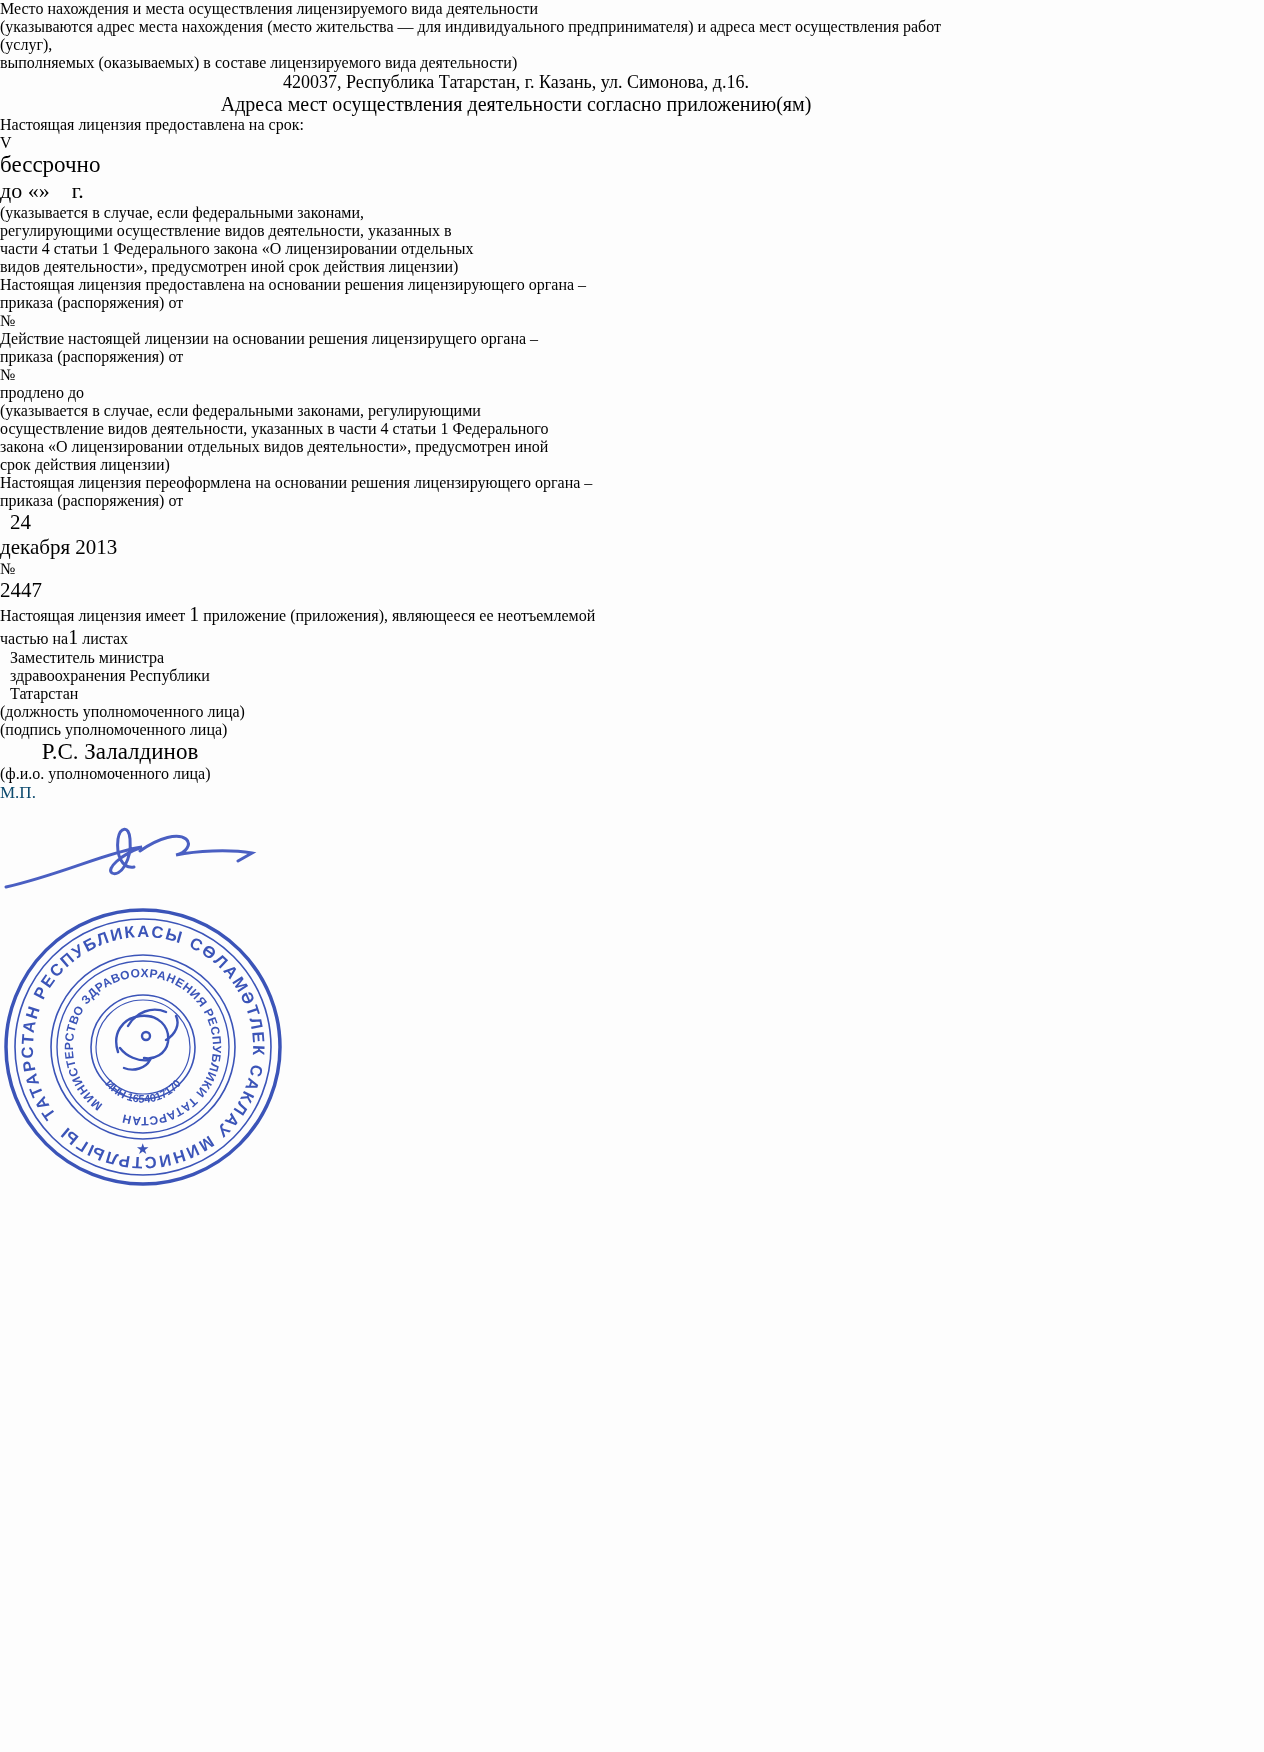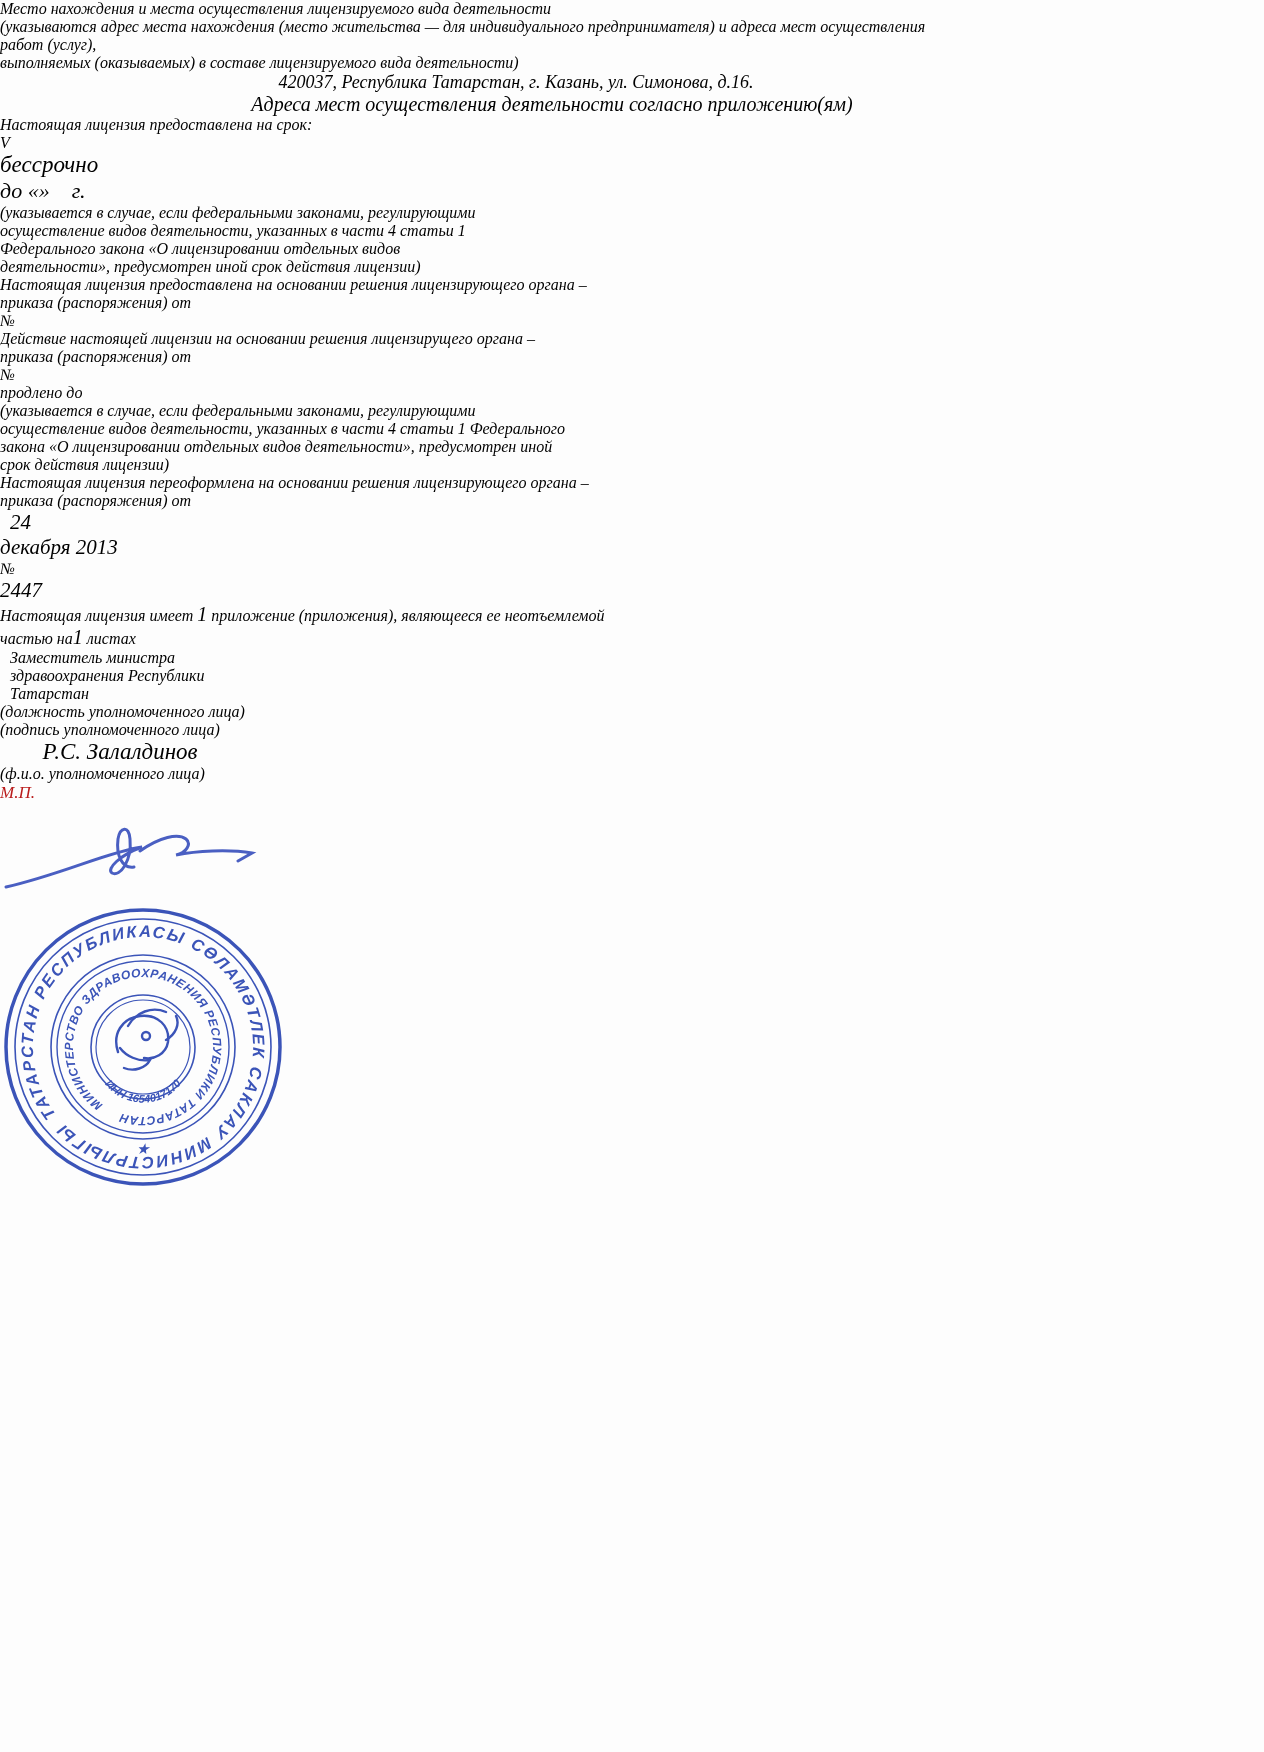--- a/index.html
+++ b/index.html
@@ -1,17 +1,17 @@
 <!DOCTYPE html>
 <html><head>
 <meta charset="utf-8">
 <style>
   html,body{margin:0;padding:0;background:#fdfdfd;}
   .page{position:relative;width:1264px;height:1320px;background:#fdfdfd;overflow:hidden;
-        font-family:"Liberation Serif", serif;font-style:italic;}
+        font-family:"Liberation Serif", serif;}
   
   .lace{position:absolute;top:30px;left:44px;right:76px;bottom:58px;
         background-image:radial-gradient(circle,#b astr;}
   .lace{background-image:radial-gradient(circle,#b68ba1 0 38%,rgba(182,139,161,0) 45%);
         background-size:17px 17px;background-position:center;}
   .band{position:absolute;top:44px;left:57px;right:89px;bottom:71px;
         background-color:#c6a4b6;
         background-image:
           radial-gradient(circle,rgba(134,84,110,.85) 0 34%,rgba(134,84,110,0) 40%),
           repeating-linear-gradient(45deg,rgba(118,68,94,.32) 0 2px,rgba(0,0,0,0) 2px 5px),
@@ -57,21 +57,21 @@
   <div class="band"></div>
   <div class="sheet"></div>
 
   <div class="content">
 
     <div class="abs serif hdr" style="left:140px;top:130px;width:944px;">Место нахождения и места осуществления лицензируемого вида деятельности</div>
     <div class="abs small-note" style="left:140px;top:165px;width:960px;">(указываются адрес места нахождения (место жительства — для индивидуального предпринимателя) и адреса мест осуществления работ (услуг),</div>
     <div class="abs small-note" style="left:140px;top:184px;width:960px;">выполняемых (оказываемых)  в составе лицензируемого вида деятельности)</div>
 
     <div class="abs ink" style="left:100px;top:238px;width:1032px;text-align:center;font-size:18px;">420037, Республика Татарстан, г. Казань, ул. Симонова, д.16.</div>
-    <div class="abs ink" style="left:100px;top:278px;width:1032px;text-align:center;font-size:20px;padding-left:36px;">Адреса мест осуществления деятельности согласно приложению(ям)</div>
+    <div class="abs ink" style="left:100px;top:278px;width:1032px;text-align:center;font-size:20px;">Адреса мест осуществления деятельности согласно приложению(ям)</div>
 
     <div class="abs serif body-line" style="left:143px;top:680px;">Настоящая лицензия предоставлена на срок:</div>
 
     <div class="cbx" style="left:158px;top:718px;"></div>
     <div class="vmark" style="left:164px;top:735px;">V</div>
     <div class="abs serif" style="left:214px;top:724px;font-size:23px;">бессрочно</div>
 
     <div class="cbx" style="left:621px;top:722px;"></div>
     <div class="abs serif" style="left:668px;top:730px;font-size:22px;white-space:nowrap;">
       <span>до «</span><span class="blank" style="width:62px;"></span><span>»</span>&nbsp;<span class="blank" style="width:212px;"></span>&nbsp;&nbsp;<span class="blank" style="width:58px;"></span>&nbsp;<span>г.</span>
@@ -113,21 +113,21 @@
     <div class="sigline" style="left:262px;top:1492px;width:248px;"></div>
     <div class="caption" style="left:228px;top:1498px;width:282px;">(должность уполномоченного лица)</div>
 
     <div class="sigline" style="left:545px;top:1492px;width:278px;"></div>
     <div class="caption" style="left:560px;top:1498px;width:250px;">(подпись уполномоченного лица)</div>
 
     <div class="abs ink" style="left:832px;top:1460px;width:240px;text-align:center;font-size:23px;">Р.С. Залалдинов</div>
     <div class="sigline" style="left:830px;top:1492px;width:244px;"></div>
     <div class="caption" style="left:832px;top:1498px;width:240px;">(ф.и.о. уполномоченного лица)</div>
 
-    <div class="abs serif" style="left:310px;top:1537px;font-size:17px;color:#b91c1c;z-index:1;">М.П.</div>
+    <div class="abs serif" style="left:310px;top:1537px;font-size:17px;color:#0c4a6e;z-index:1;">М.П.</div>
   </div>
 
   <div class="sig-wrap">
     <svg width="290" height="95" viewBox="0 0 290 95">
       <g fill="none" stroke="#4a5fc2" stroke-width="3" stroke-linecap="round">
         <path d="M6 84 C 60 72, 110 48, 142 44 C 120 52, 106 66, 112 70 C 120 74, 132 58, 130 36 C 129 22, 120 24, 118 36 C 116 52, 122 66, 134 64"></path>
         <path d="M140 48 C 160 34, 178 30, 186 36 C 192 41, 186 50, 176 52 C 196 48, 228 46, 252 50 L 238 58"></path>
       </g>
     </svg>
   </div>

